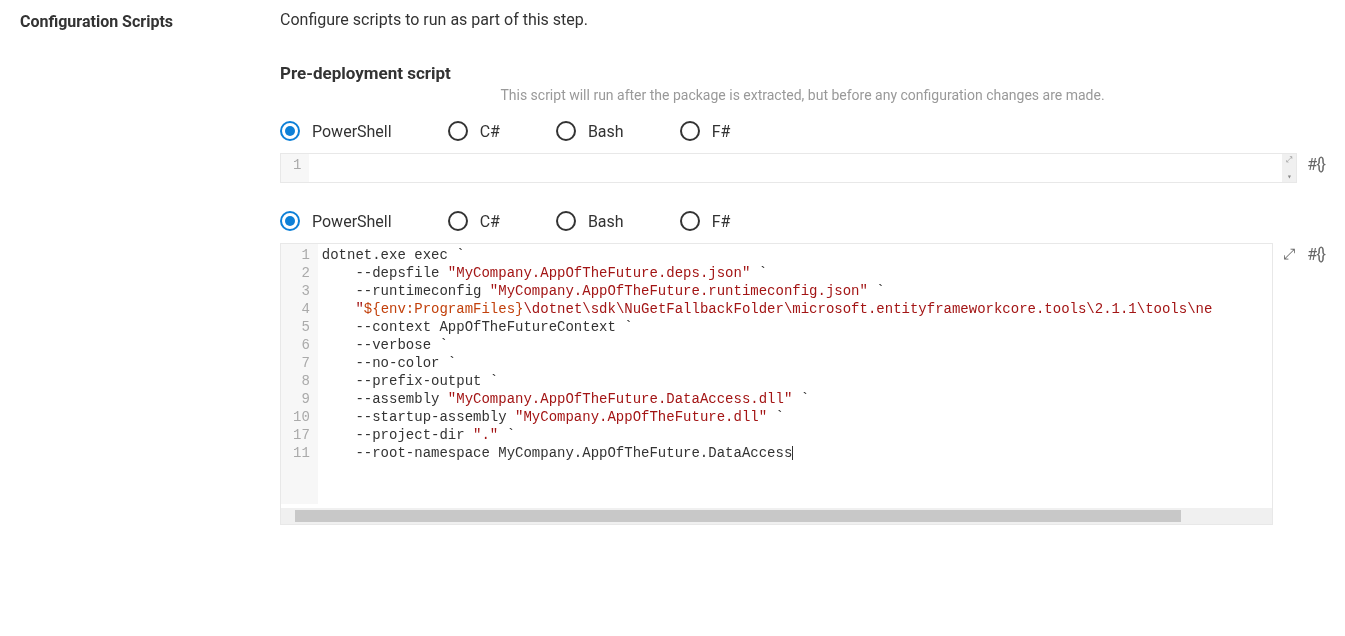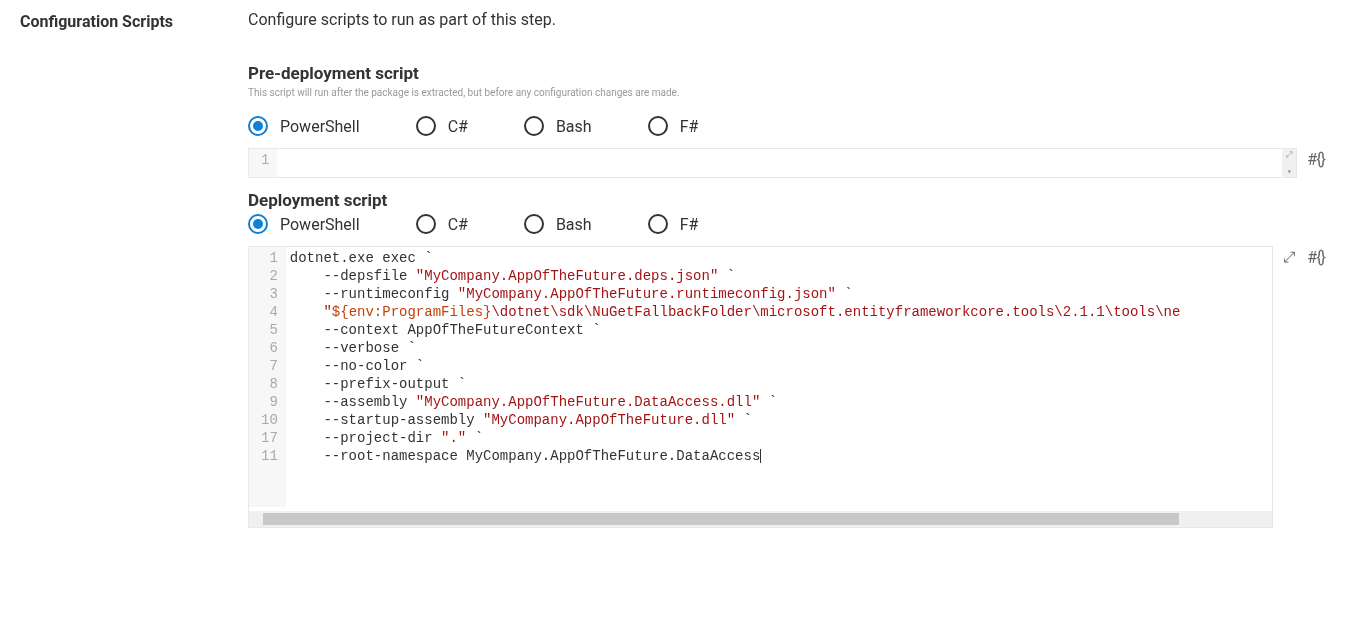--- a/index.html
+++ b/index.html
@@ -4,46 +4,47 @@
 <style>
   * { box-sizing: border-box; }
   body {
     margin: 0;
     font-family: -apple-system, BlinkMacSystemFont, "Segoe UI", Roboto, Arial, sans-serif;
     font-size: 14px;
     color: #333;
     background: #fff;
     padding: 10px 20px;
   }
-  .row { display: flex; }
+  .row { display: flex; gap: 32px; }
   .left-col {
     width: 228px;
     flex-shrink: 0;
     font-weight: 700;
     font-size: 16px;
     color: #333;
     padding-top: 2px;
   }
   .right-col { flex: 1; }
   .section-desc {
     font-size: 16px;
     color: #333;
     margin-bottom: 34px;
   }
-  .script-section { margin-bottom: 12px; }
+  .script-section { margin-bottom: 28px; }
   .script-title {
     font-weight: 700;
     font-size: 17px;
     color: #333;
     margin-bottom: 4px;
   }
   .script-sub {
-    font-size: 10px;
+    font-size: 14px;
     color: #999;
     margin-bottom: 18px;
+    text-align: center;
   }
   .radio-row {
     display: flex;
     gap: 56px;
     margin-bottom: 12px;
     align-items: flex-start;
   }
   .radio-item {
     display: inline-flex;
     align-items: center;
@@ -194,21 +195,20 @@
             </div>
           </div>
         </div>
         <div class="side-tools">
           <span class="tool-icon curly">#{}</span>
         </div>
       </div>
     </div>
 
     <div class="script-section">
-      <div class="script-title">Deployment script</div>
       <div class="radio-row" id="deploy-radios">
           <div class="radio-item">
             <span class="radio-circle sel">
               <span class="radio-dot"></span>
             </span>
             <span class="radio-label">PowerShell</span>
           </div>
           <div class="radio-item">
             <span class="radio-circle"></span>
             <span class="radio-label">C#</span>

